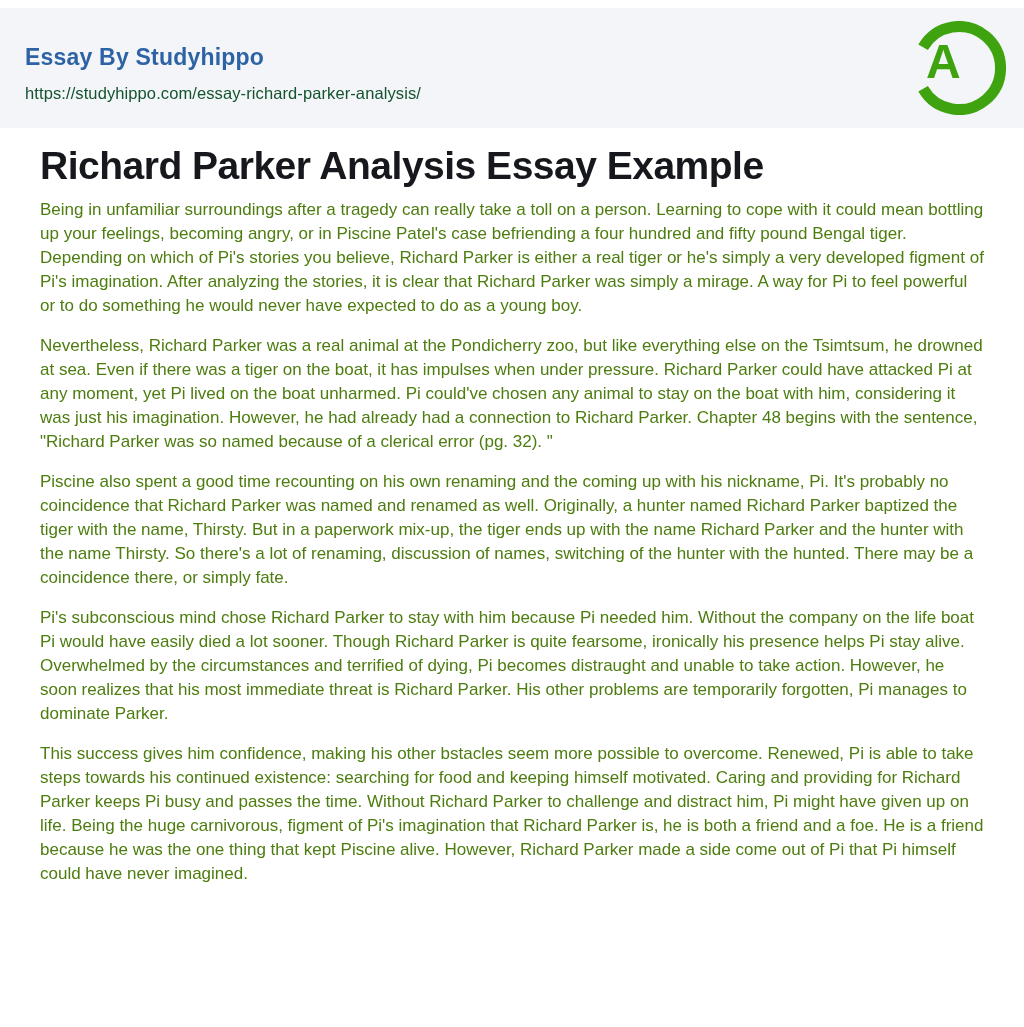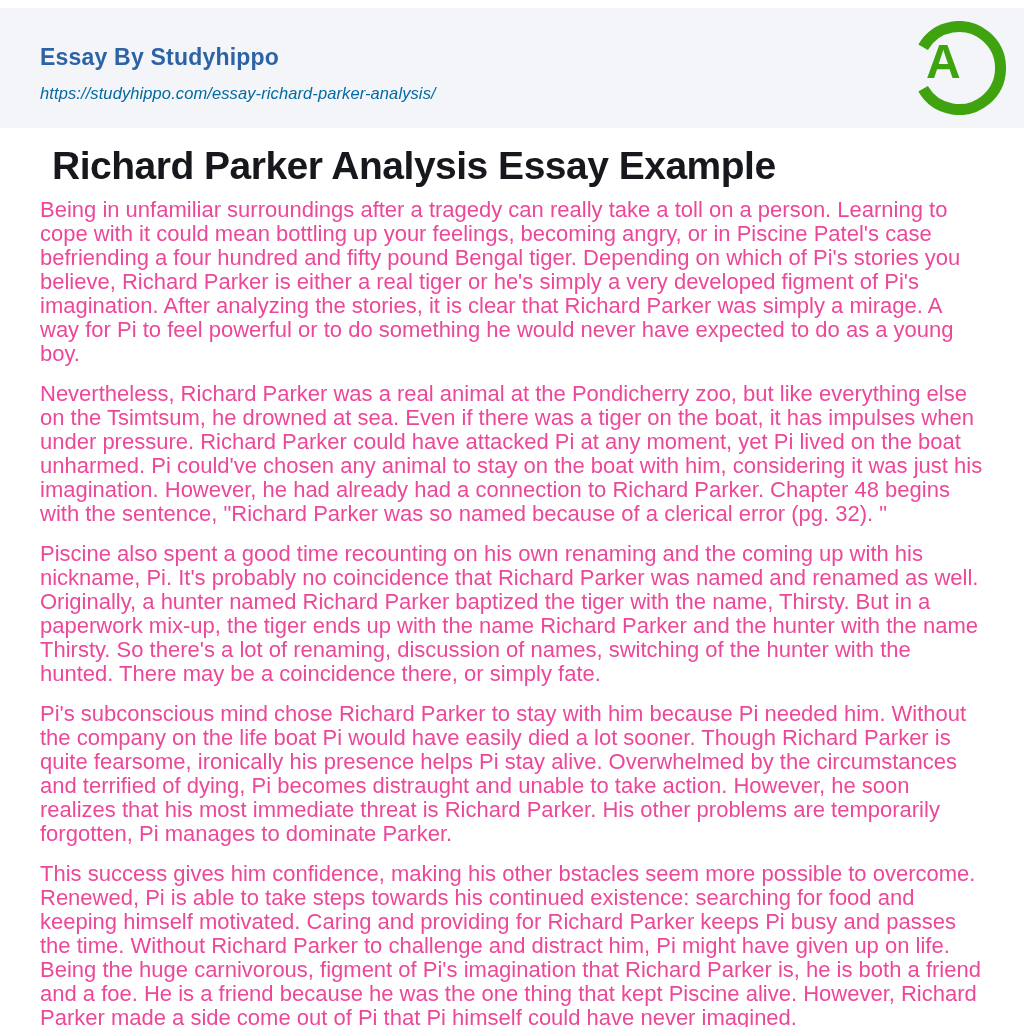--- a/index.html
+++ b/index.html
@@ -15,38 +15,37 @@
     position: relative;
   }
   .top-strip {
     height: 8px;
     background: #ffffff;
   }
   .topbar {
     position: relative;
     height: 120px;
     background: #f3f5f9;
-    padding: 35px 40px 0 40px;
+    padding: 35px 40px 0 25px;
   }
   .site-title {
     color: #2d63a5;
     font-size: 23px;
     font-weight: bold;
     letter-spacing: 0.2px;
     line-height: 28px;
   }
   .site-url {
     display: inline-block;
     margin-top: 13px;
-    color: #0369a1;
+    color: #14532d;
     font-size: 16.5px;
     letter-spacing: 0.1px;
     text-decoration: none;
     cursor: pointer;
-    font-style: italic;
   }
   .logo {
     position: absolute;
     top: 13px;
     right: 18px;
     width: 94px;
     height: 94px;
   }
   .logo svg {
     position: absolute;
@@ -66,33 +65,33 @@
     text-align: center;
     font-size: 48px;
     line-height: 48px;
     font-weight: bold;
     color: #3fa30f;
   }
   main {
     padding: 14px 40px 40px 40px;
   }
   h1.essay-title {
-    margin: 0 0 9px 12px;
+    margin: 0 0 9px 0;
     font-size: 39px;
     line-height: 47px;
     font-weight: bold;
     letter-spacing: -0.5px;
     color: #16181d;
   }
   p.essay-paragraph {
     margin: 0 0 16px 0;
-    font-size: 22px;
+    font-size: 17px;
     line-height: 24px;
     letter-spacing: 0;
-    color: #ec4899;
+    color: #4d7c0f;
   }
 </style>
 </head>
 <body>
 
 <div class="top-strip"></div>
 
 <header class="topbar">
   <div class="site-title">Essay By Studyhippo</div>
   <a class="site-url">https://studyhippo.com/essay-richard-parker-analysis/</a>

